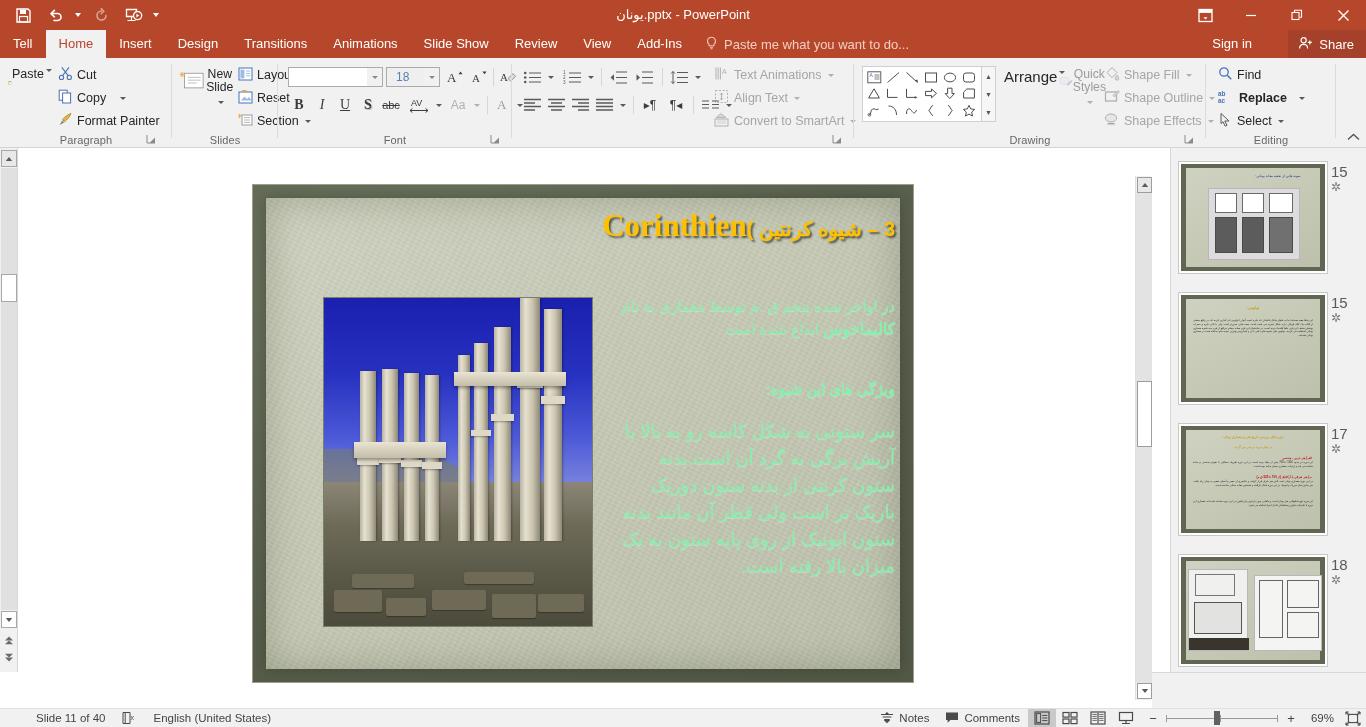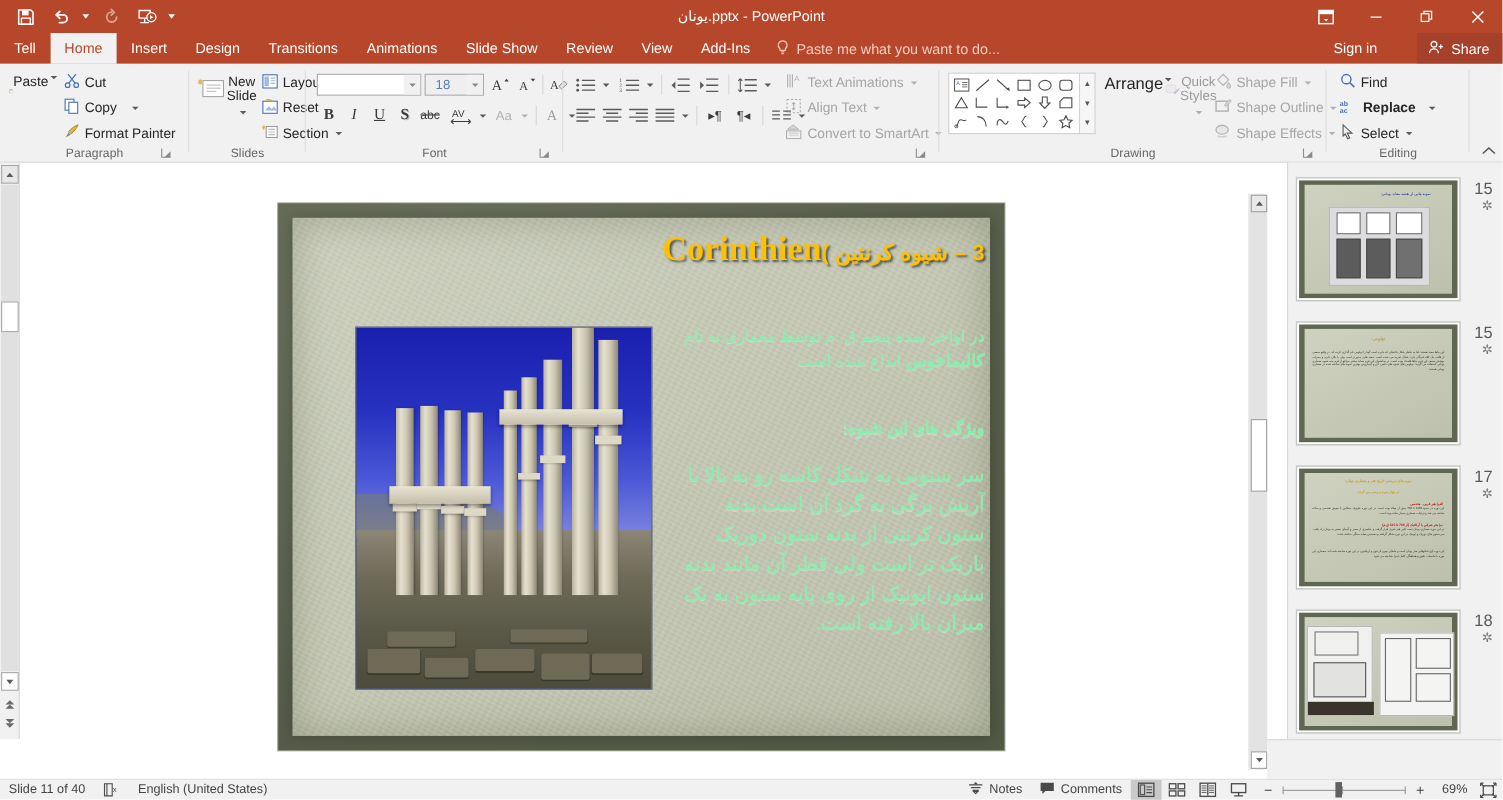--- a/index.html
+++ b/index.html
@@ -192,42 +192,42 @@
 
   
   .thumbpane { position:absolute; right:0; top:0; width:196px; height:524px; background:#f1f1f1; border-left:1px solid #d8d8d8; overflow:hidden; }
   .thumbrow { position:absolute; left:8px; width:180px; display:flex; gap:4px; }
   .thumb {
     width:148px; height:111px; background:#5f6651; border:2px solid #fff;
     box-shadow:0 0 0 1px #c8c8c8; position:relative; cursor:pointer; overflow:hidden;
   }
   .thumb-inner { position:absolute; left:5px; top:4px; right:5px; bottom:4px;
     background:linear-gradient(150deg,#cfd2c0,#bcc0ac); }
-  .thumb-meta { width:26px; padding-top:2px; text-align:right; }
+  .thumb-meta { width:26px; padding-top:2px; text-align:left; }
   .thumb-num { font-size:15px; color:#5a5a5a; line-height:16px; }
   .thumb-star { font-size:12px; color:#7a7a7a; line-height:14px; }
   .tt { position:absolute; font-size:2.6px; color:#2a2a2a; line-height:1.45; text-align:center; direction:rtl; white-space:normal; }
   .tt.blue { color:#1b2f8a; font-size:3.4px; }
   .tt.gold { color:#c9a227; font-size:4px; font-weight:bold; }
   .tt.red { color:#c01010; }
   .tpic { position:absolute; background:#e9e9ec; border:.5px solid #b8b8b8; }
 
   
   .notes {
     position:absolute; left:0; top:672px; width:1152px; height:36px;
     background:#f1f1f1; border-top:1px solid #d8d8d8; border-bottom:1px solid #d8d8d8;
     padding:9px 0 0 28px; font-size:13px; color:#585858; cursor:text;
   }
   .notes-right { position:absolute; left:1152px; top:672px; width:214px; height:36px; background:#f1f1f1; border-top:1px solid #d8d8d8; }
 
   
   .status {
     position:absolute; left:0; top:708px; width:1366px; height:19px;
     background:#f1f1f1; border-top:1px solid #e0e0e0;
-    display:flex; align-items:center; font-size:11.5px; color:#444;
+    display:flex; align-items:center; font-size:11.5px; color:#444;padding-left:28px;
   }
   .st-item { padding:0 8px; height:19px; display:flex; align-items:center; gap:5px; cursor:pointer; white-space:nowrap; }
   .spacer { flex:1; }
   .viewbtn { width:28px; height:19px; display:flex; align-items:center; justify-content:center; cursor:pointer; }
   .viewbtn.active { background:#c9c9c9; }
   .zoomctl { display:flex; align-items:center; gap:6px; padding:0 6px; }
   .zoom-minus, .zoom-plus { width:14px; height:14px; display:flex; align-items:center; justify-content:center; cursor:pointer; font-size:13px; color:#444; }
   .zoom-track { position:relative; width:112px; height:14px; display:flex; align-items:center; cursor:pointer; }
   .zoom-track:before { content:""; position:absolute; left:0; right:0; height:1px; background:#999; }
   .zoom-track i { position:absolute; width:1px; height:7px; background:#999; }

